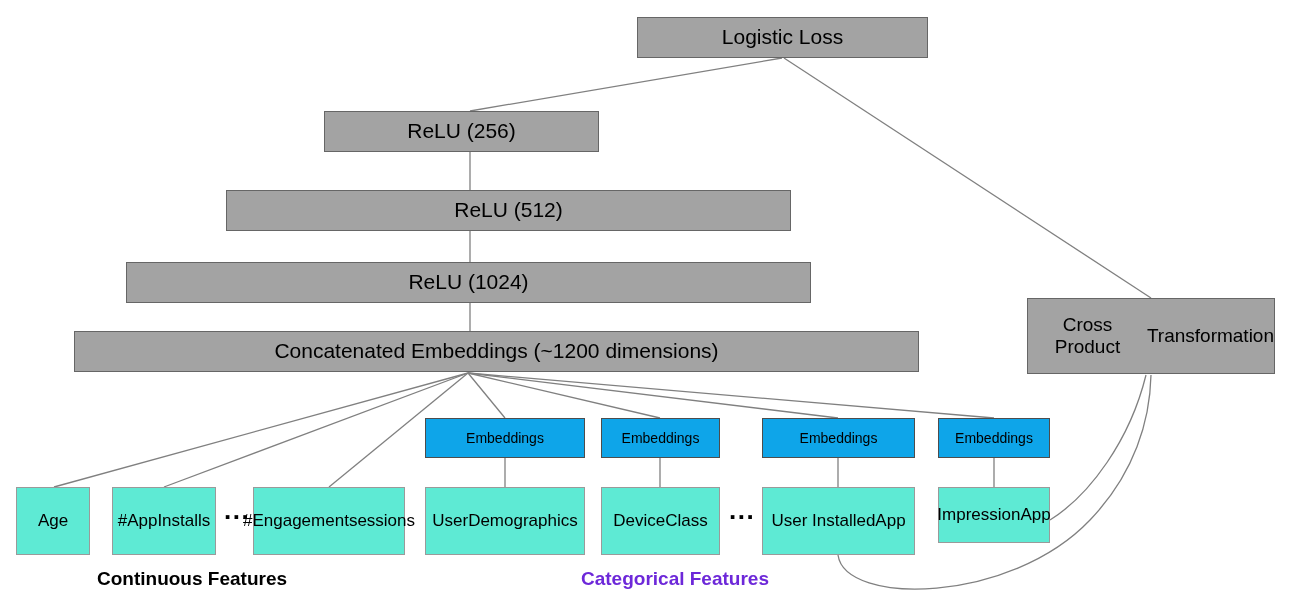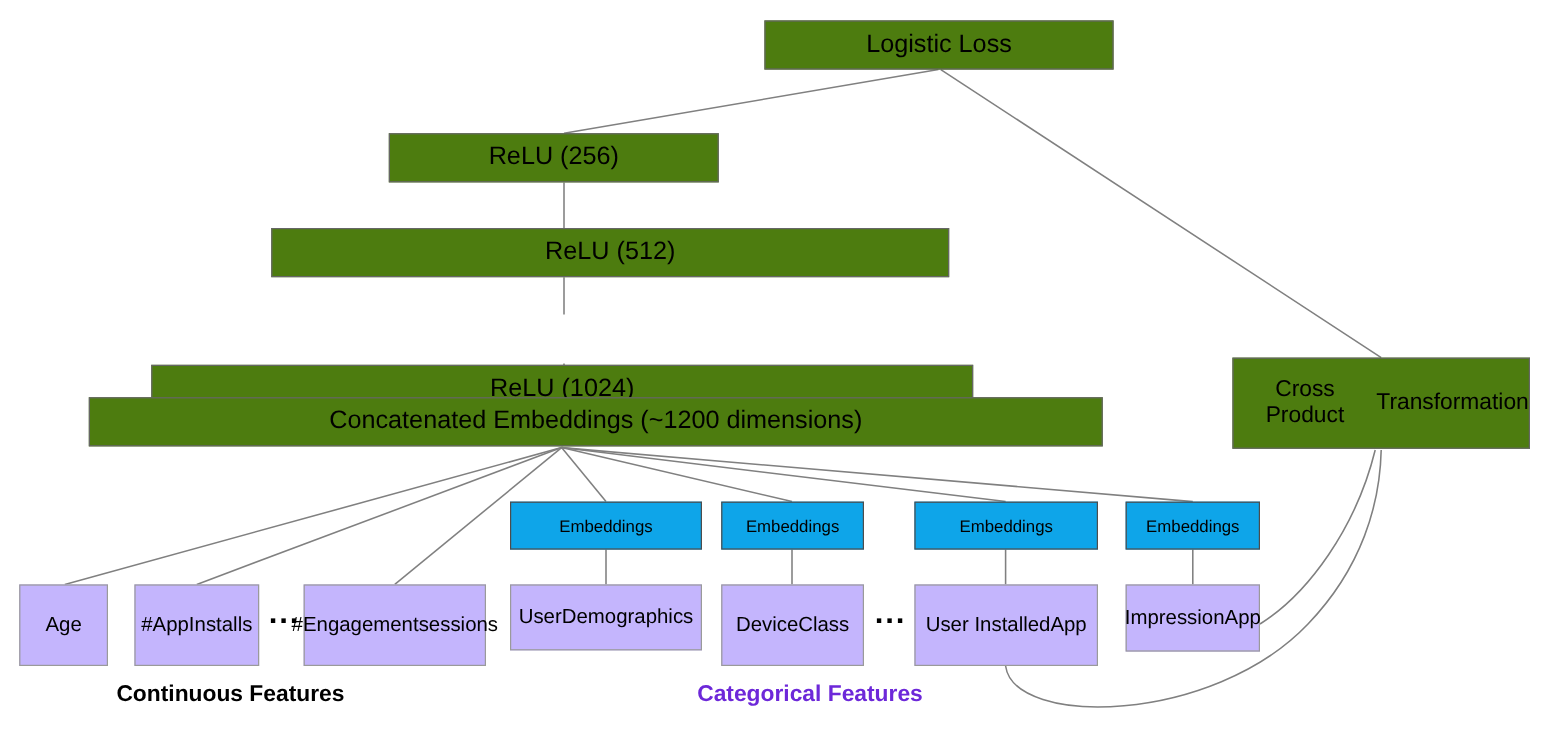--- a/index.html
+++ b/index.html
@@ -28,30 +28,30 @@
     box-sizing: border-box;
     display: flex;
     align-items: center;
     justify-content: center;
     text-align: center;
     line-height: 1.18;
     color: #000000;
     z-index: 2;
   }
   .node-light {
-    background: #c4b5fd;
+    background: #5eead4;
     border: 1px solid #9a9a9a;
     text-align: center;
   }
   .node-dark {
     background: #0ea5e9;
     border: 1px solid #4d4d4d;
   }
   .node-strong {
-    background: #4d7c0f;
+    background: #a3a3a3;
     border: 1px solid #666666;
   }
   .ellipsis {
     position: absolute;
     z-index: 2;
     color: #000000;
     font-weight: bold;
     letter-spacing: 1.5px;
     line-height: 1;
   }
@@ -92,21 +92,21 @@
   <div id="node-layer">
       <div class="node node-strong" style="left: 637px; top: 17px; width: 291px; height: 41px; font-size: 21px;">
         <span>Logistic Loss</span>
       </div>
       <div class="node node-strong" style="left: 324px; top: 111px; width: 275px; height: 41px; font-size: 21px;">
         <span>ReLU (256)</span>
       </div>
       <div class="node node-strong" style="left: 226px; top: 190px; width: 565px; height: 41px; font-size: 21px;">
         <span>ReLU (512)</span>
       </div>
-      <div class="node node-strong" style="left: 126px; top: 262px; width: 685px; height: 41px; font-size: 21px; margin-top: 42px;">
+      <div class="node node-strong" style="left: 126px; top: 262px; width: 685px; height: 41px; font-size: 21px;">
         <span>ReLU (1024)</span>
       </div>
       <div class="node node-strong" style="left: 42px; top: 331px; width: 845px; height: 41px; font-size: 21px; margin-left: 32px;">
         <span>Concatenated Embeddings (~1200 dimensions)</span>
       </div>
       <div class="node node-strong" style="left: 1027px; top: 298px; width: 248px; height: 76px; font-size: 19px;">
         <span>Cross Product</span>
         <br>
         <span>Transformation</span>
       </div>
@@ -128,21 +128,21 @@
       <div class="node node-light" style="left: 112px; top: 487px; width: 104px; height: 68px; font-size: 17px;">
         <span>#App</span>
         <br>
         <span>Installs</span>
       </div>
       <div class="node node-light" style="left: 253px; top: 487px; width: 152px; height: 68px; font-size: 17px;">
         <span>#Engagement</span>
         <br>
         <span>sessions</span>
       </div>
-      <div class="node node-light" style="left: 425px; top: 487px; width: 160px; height: 55px; font-size: 17px;">
+      <div class="node node-light" style="left: 425px; top: 487px; width: 160px; height: 68px; font-size: 17px;">
         <span>User</span>
         <br>
         <span>Demographics</span>
       </div>
       <div class="node node-light" style="left: 601px; top: 487px; width: 119px; height: 68px; font-size: 17px;">
         <span>Device</span>
         <br>
         <span>Class</span>
       </div>
       <div class="node node-light" style="left: 762px; top: 487px; width: 153px; height: 68px; font-size: 17px;">

